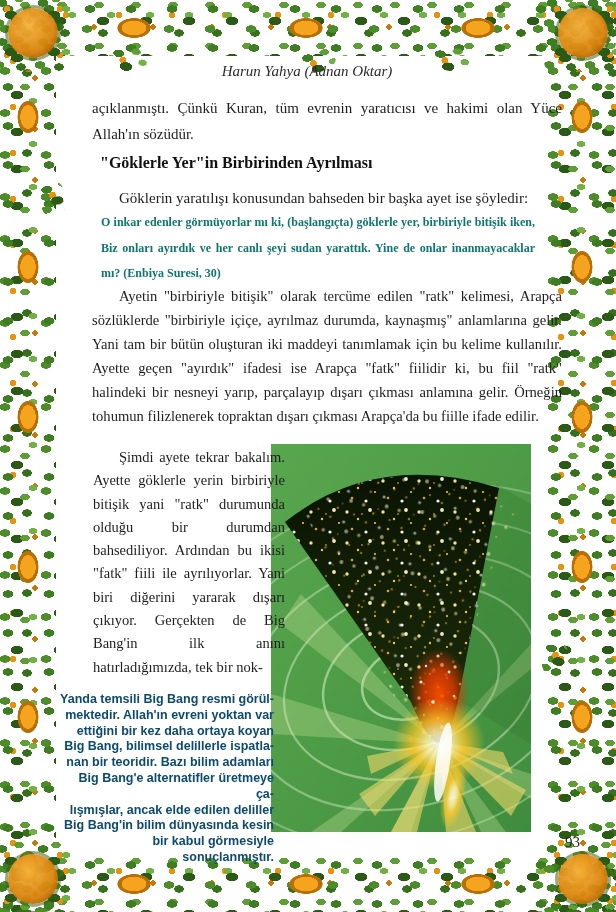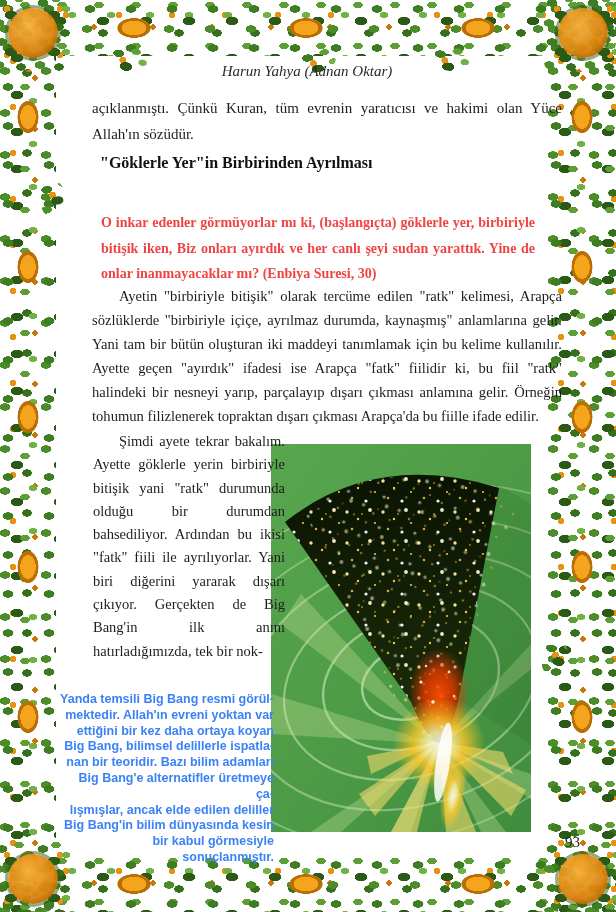--- a/index.html
+++ b/index.html
@@ -43,27 +43,27 @@
   .c-tl{left:-6px;top:-6px;} .c-tr{left:544px;top:-6px;}
   .c-bl{left:-6px;top:840px;} .c-br{left:544px;top:840px;}
   .tuft{position:absolute;z-index:1;border-radius:45% 55% 60% 50%;}
   
   .abs{position:absolute;z-index:3;}
   .running-head{left:72px;top:63px;width:470px;text-align:center;font-style:italic;font-size:15px;color:#2a2a2a;}
   .para{font-size:15px;line-height:26px;text-align:justify;margin-left:20px;}
   .p-intro{left:72px;top:95px;width:470px;}
   .sec-heading{left:100px;top:154px;width:442px;font-weight:bold;font-size:16px;color:#111;}
   .p-lead{left:72px;top:185px;width:470px;text-indent:27px;}
-  .verse{left:101px;top:210px;width:434px;font-weight:bold;font-size:14px;line-height:25.5px;text-align:justify;color:#ef4444;}
+  .verse{left:101px;top:210px;width:434px;font-weight:bold;font-size:12px;line-height:25.5px;text-align:justify;color:#0f766e;}
   .p-body1{left:72px;top:284px;width:470px;font-size:14.6px;line-height:24px;text-indent:27px;}
-  .p-side{left:73px;top:430px;width:192px;font-size:14.5px;line-height:23.3px;text-indent:26px;text-align:justify;}
+  .p-side{left:73px;top:446px;width:192px;font-size:14.5px;line-height:23.3px;text-indent:26px;text-align:justify;}
   .caption{
     left:58px;top:692px;width:216px;z-index:3;
     font-family:"Liberation Sans","DejaVu Sans",sans-serif;font-weight:bold;
-    font-size:12.5px;line-height:15.8px;color:#3b82f6;text-align:right;white-space:pre-line;
+    font-size:12.5px;line-height:15.8px;color:#0c4a6e;text-align:right;white-space:pre-line;
   }
   .page-number{left:536px;top:834px;width:44px;text-align:right;font-size:15px;color:#222;}
   
   .bigbang{left:271px;top:444px;width:260px;height:388px;z-index:2;display:block;}
 </style>
 </head>
 <body>
 
 <div class="page">
 
@@ -80,20 +80,21 @@
   <div class="garland tuft" style="left:432px;top:46px;width:38px;height:25px;transform:rotate(5deg);"></div>
   <div class="garland tuft" style="left:40px;top:180px;width:26px;height:38px;transform:rotate(-7deg);"></div>
   <div class="garland tuft" style="left:542px;top:640px;width:26px;height:36px;transform:rotate(9deg);"></div>
 
   <div class="abs running-head">Harun Yahya (Adnan Oktar)</div>
 
   <div class="abs para p-intro">açıklanmıştı. Çünkü Kuran, tüm evrenin yaratıcısı ve hakimi olan Yüce Allah'ın sözüdür.</div>
 
   <div class="abs sec-heading">"Göklerle Yer"in Birbirinden Ayrılması</div>
 
+  <div class="abs para p-lead">Göklerin yaratılışı konusundan bahseden bir başka ayet ise şöyledir:</div>
 
   <div class="abs verse">O inkar edenler görmüyorlar mı ki, (başlangıçta) göklerle yer, birbiriyle bitişik iken, Biz onları ayırdık ve her canlı şeyi sudan yarattık. Yine de onlar inanmayacaklar mı? (Enbiya Suresi, 30)</div>
 
   <div class="abs para p-body1">Ayetin "birbiriyle bitişik" olarak tercüme edilen "ratk" kelimesi, Arapça sözlüklerde "birbiriyle içiçe, ayrılmaz durumda, kaynaşmış" anlamlarına gelir. Yani tam bir bütün oluşturan iki maddeyi tanımlamak için bu kelime kullanılır. Ayette geçen "ayırdık" ifadesi ise Arapça "fatk" fiilidir ki, bu fiil "ratk" halindeki bir nesneyi yarıp, parçalayıp dışarı çıkması anlamına gelir. Örneğin tohumun filizlenerek topraktan dışarı çıkması Arapça'da bu fiille ifade edilir.</div>
 
   <div class="abs para p-side">Şimdi ayete tekrar bakalım. Ayette göklerle yerin birbiriyle bitişik yani "ratk" durumunda olduğu bir durumdan bahsediliyor. Ardından bu ikisi "fatk" fiili ile ayrılıyorlar. Yani biri diğerini yararak dışarı çıkıyor. Gerçekten de Big Bang'in ilk anını hatırladığımızda, tek bir nok-</div>
 
   <div class="abs caption">Yanda temsili Big Bang resmi görül-
 mektedir. Allah'ın evreni yoktan var
 ettiğini bir kez daha ortaya koyan

